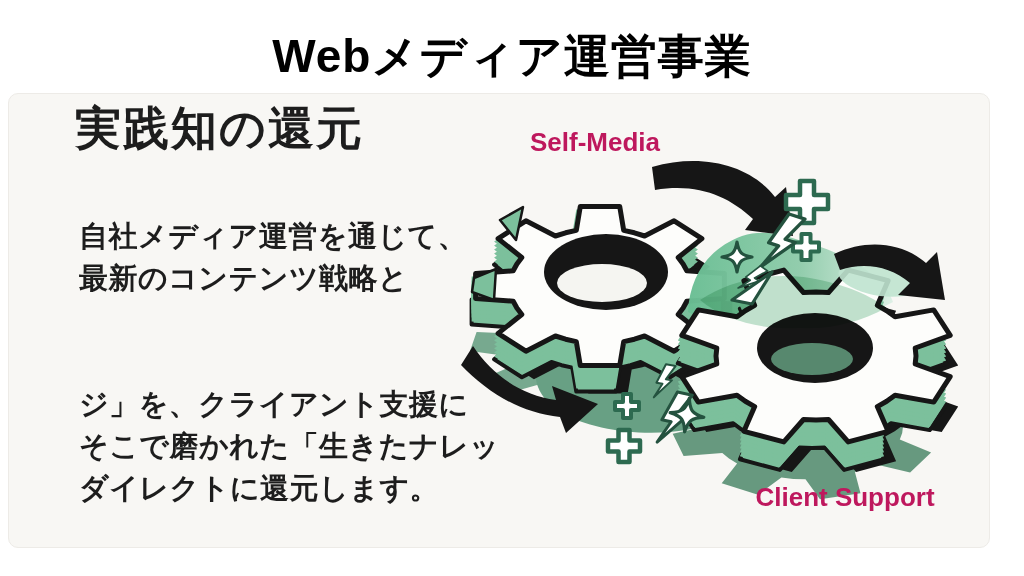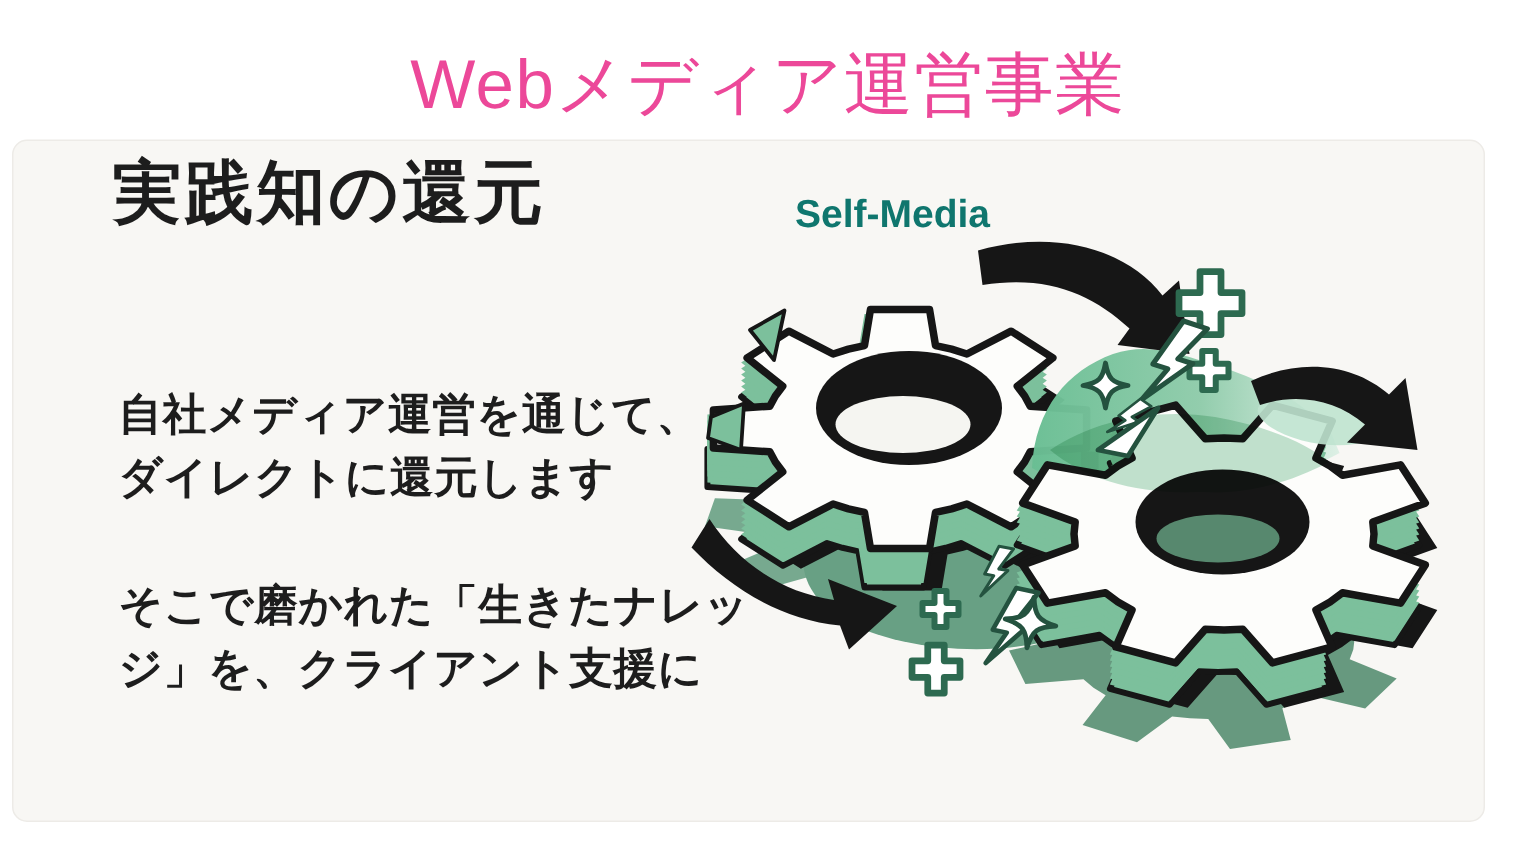--- a/index.html
+++ b/index.html
@@ -3,64 +3,65 @@
 <meta charset="utf-8">
 <style>
   html,body{margin:0;padding:0;background:#e8e8e8;}
   .slide{
     position:relative;width:1024px;height:576px;overflow:hidden;
     background:#ffffff;
     font-family:"Liberation Sans","DejaVu Sans",sans-serif;
   }
   .title{
     position:absolute;left:0;top:26px;width:100%;
-    text-align:center;font-size:46px;font-weight:400;color:#ec4899;
+    text-align:center;font-size:46px;font-weight:700;color:#000000;
     letter-spacing:1px;margin:0;
   }
   .card{
     position:absolute;left:8px;top:93px;width:980px;height:453px;
     background:#f8f7f4;border:1px solid #edebe7;border-radius:10px;
   }
   .heading{
     position:absolute;left:66px;top:4px;margin:0;
     font-size:46px;font-weight:800;color:#1d1d1d;letter-spacing:2px;
   }
   .para{
     position:absolute;left:70px;margin:0;
     font-size:29px;font-weight:700;color:#1d1d1d;line-height:42px;
     letter-spacing:0.5px;
   }
-  .para1{top:121px;margin-top:41px;}
+  .para1{top:121px;}
   .para2{top:289px;}
   .diagram{position:absolute;inset:0;z-index:1;pointer-events:none;}
   .gear-label{
     position:absolute;width:320px;text-align:center;z-index:2;
-    font-size:26px;font-weight:800;color:#0f766e;line-height:30px;
+    font-size:26px;font-weight:800;color:#be185d;line-height:30px;
   }
   .label-top{left:435px;top:127px;}
   .label-bottom{left:685px;top:482px;}
 </style>
 </head>
 <body>
 
 <div class="slide">
 
   <h1 class="title">Webメディア運営事業</h1>
 
   <div class="card">
     <h2 class="heading">実践知の還元</h2>
 
     <div class="para para1">
       <div>自社メディア運営を通じて、</div>
-      <div>ダイレクトに還元します</div>
+      <div>最新のコンテンツ戦略と</div>
     </div>
 
     <div class="para para2">
+      <div>ジ」を、クライアント支援に</div>
       <div>そこで磨かれた「生きたナレッ</div>
-      <div>ジ」を、クライアント支援に</div>
+      <div>ダイレクトに還元します。</div>
     </div>
   </div>
 
   <div class="diagram" id="diagram"><svg width="1024" height="576" viewBox="0 0 1024 576" xmlns="http://www.w3.org/2000/svg">
   <defs>
     <linearGradient id="contactGrad" x1="0" y1="0" x2="1" y2="0">
       <stop offset="0" stop-color="#69be93"></stop>
       <stop offset="0.55" stop-color="#8fcbaa"></stop>
       <stop offset="1" stop-color="#dcefe4"></stop>
     </linearGradient>
@@ -133,15 +134,16 @@
     <path transform="translate(664,428) rotate(12) scale(0.95)" d="M 6,-40 L 22,-40 L 10,-16 L 20,-16 L -4,16 L 6,-8 L -4,-8 Z"></path>
     <path transform="translate(687,415) rotate(8)" d="M 0,-17 C 2.04,-5.1 5.1,-2.04 17,0 C 5.1,2.04 2.04,5.1 0,17 C -2.04,5.1 -5.1,2.04 -17,0 C -5.1,-2.04 -2.04,-5.1 0,-17 Z"></path>
   </g>
   </svg></div>
 
   <div class="gear-label label-top">
     <div>Self-Media</div>
   </div>
 
   <div class="gear-label label-bottom">
+    <div>Client Support</div>
   </div>
 
 </div>
 
 </body></html>

